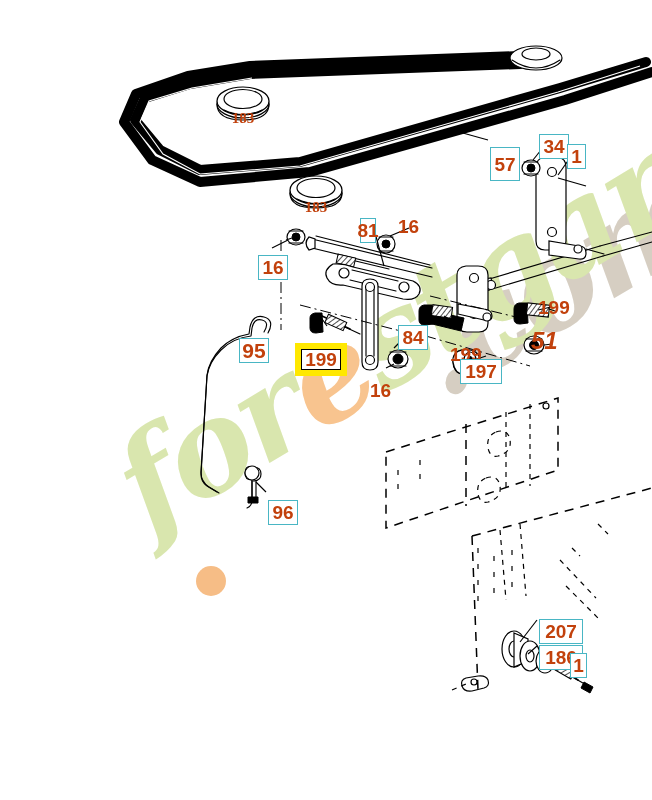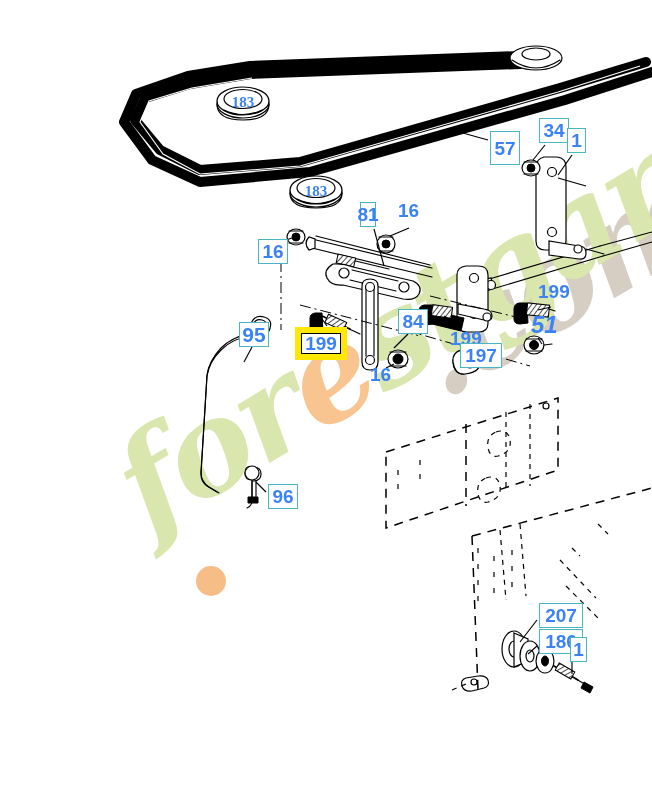--- a/index.html
+++ b/index.html
@@ -35,23 +35,24 @@
   }
 
   
   #art{position:absolute;left:0;top:0;width:652px;height:800px;}
 
   
   .lbl{
     position:absolute;
     font-family:"Liberation Sans", sans-serif;
     font-weight:700;
-    color:#3b82f6;
+    color:#c2410c;
     line-height:1;
     white-space:nowrap;
+    margin-top:16px;
   }
   
   .lbl.boxed{
     background:#ffffff;
     border:1.5px solid #49b6c4;
     box-sizing:border-box;
     display:flex;align-items:center;justify-content:center;
   }
   
   .lbl.hl{

